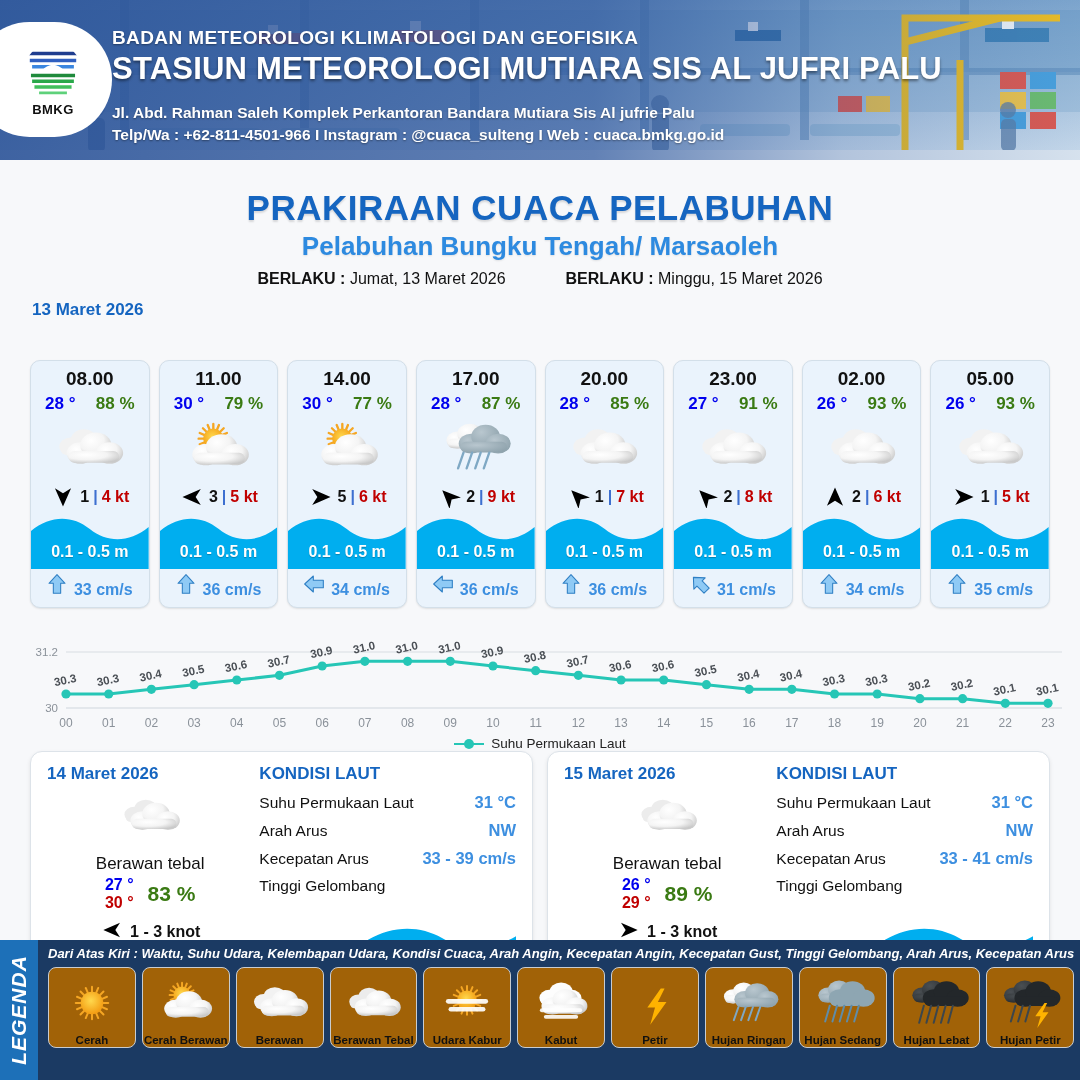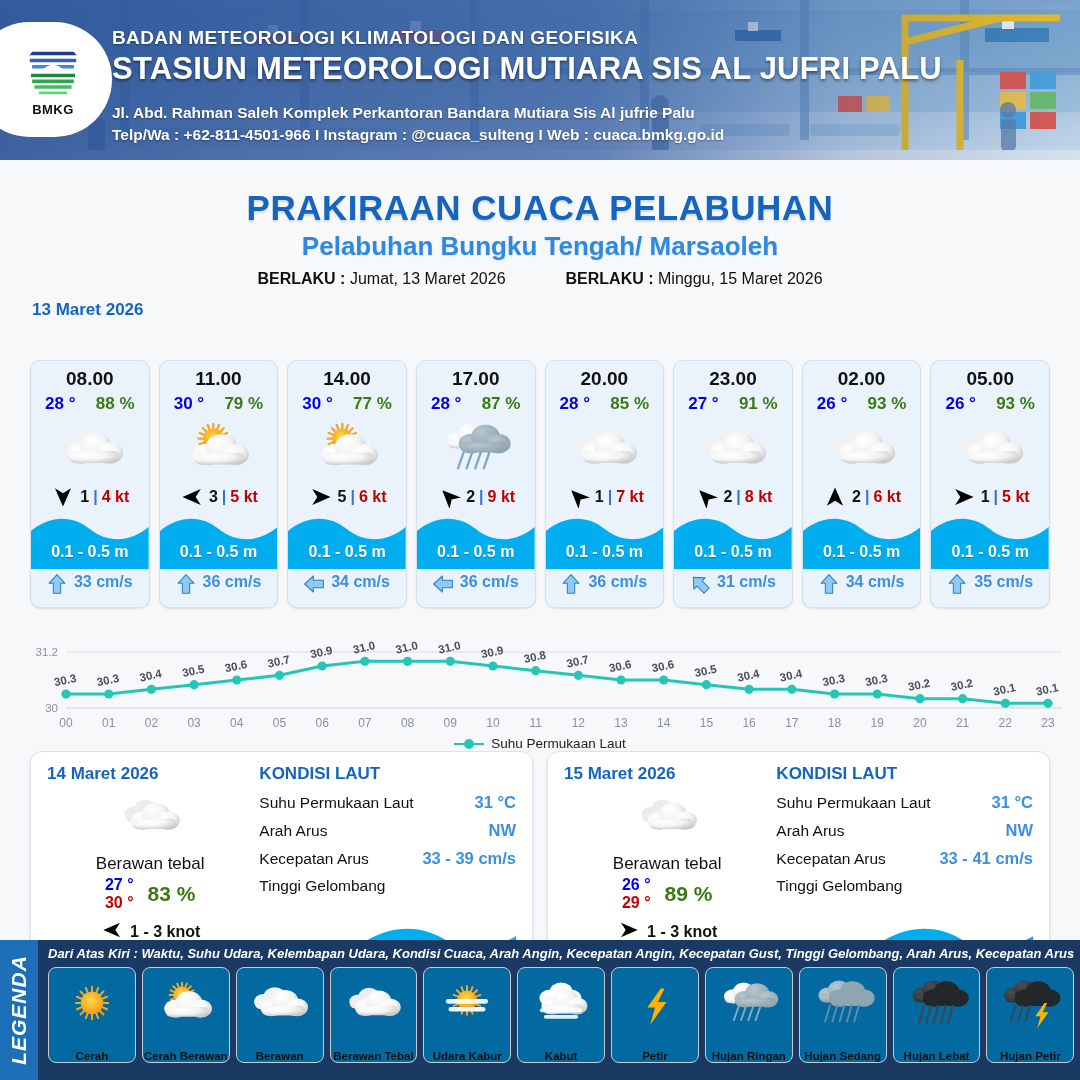--- a/index.html
+++ b/index.html
@@ -61,21 +61,21 @@
   .c-hum  { color:#3a7a13; font-size:17px; font-weight:bold; }
   .c-icon { height:62px; display:flex; align-items:center; justify-content:center; margin-top:3px;}
   .c-wind { display:flex; align-items:center; justify-content:center; gap:4px; margin-top:6px; height:24px;}
   .c-wind .arw { width:26px; height:22px; display:block; }
   .c-wdir { font-size:16px; font-weight:bold; color:#111; }
   .c-pipe { color:#3d6fd0; font-size:16px; font-weight:bold; }
   .c-wspd { color:#c00000; font-size:16px; font-weight:bold; }
   .wave-box { position:absolute; left:0; right:0; bottom:38px; height:60px; }
   .wave-box svg { display:block; width:100%; height:100%; }
   .wave-label { position:absolute; left:0; right:0; bottom:46px; text-align:center; color:#fff; font-size:16px; font-weight:bold; text-shadow:0 1px 1px rgba(0,0,0,.25);}
-  .c-cur { position:absolute; left:0; right:0; bottom:8px; display:flex; align-items:flex-start; justify-content:center; gap:7px;}
+  .c-cur { position:absolute; left:0; right:0; bottom:8px; display:flex; align-items:flex-end; justify-content:center; gap:7px;}
   .c-cur .carw { width:20px; height:22px; }
   .c-cspd { color:#3d8fe0; font-size:16px; font-weight:bold; }
 
   
   .chart-wrap { margin:14px 18px 0 18px; height:112px; position:relative; }
   .chart-wrap svg { display:block; }
   .chart-legend { display:flex; justify-content:center; align-items:center; gap:7px; margin-top:2px; font-size:13.5px; color:#222;}
   .lg-marker { display:inline-block; position:relative; width:30px; height:10px;}
   .lg-marker:before{content:'';position:absolute;left:0;top:4px;width:30px;height:2.5px;background:#26c6b6;}
   .lg-marker:after{content:'';position:absolute;left:10px;top:0;width:10px;height:10px;border-radius:50%;background:#26c6b6;}
@@ -111,21 +111,21 @@
   .d-wave svg{display:block;width:100%;height:100%;}
   .d-wavelabel{position:absolute;right:0;bottom:10px;width:148px;text-align:center;color:#fff;font-size:15px;font-weight:bold;}
 
   
   .legend-strip { position:absolute; left:0; bottom:0; width:1080px; height:140px; display:flex; }
   .leg-side { width:38px; background:#1d70b8; display:flex; align-items:center; justify-content:center; }
   .leg-side span { transform:rotate(-90deg); white-space:nowrap; color:#fff; font-size:21px; font-weight:bold; font-style:italic; letter-spacing:1px;}
   .leg-body { flex:1; background:#1b3a63; padding:6px 8px 4px 10px; }
   .leg-note { color:#fff; font-size:13px; font-style:italic; font-weight:bold; white-space:nowrap; }
   .leg-items { display:flex; gap:6px; margin-top:6px; }
-  .leg-item { flex:1; background:#0369a1; border:1px solid #c8ccd0; border-radius:8px; height:96px; display:flex; flex-direction:column; align-items:center; justify-content:space-between; padding-top:4px;}
+  .leg-item { flex:1; background:#a16207; border:1px solid #c8ccd0; border-radius:8px; height:81px; display:flex; flex-direction:column; align-items:center; justify-content:center; padding-top:4px;}
   .leg-ico { height:62px; display:flex; align-items:center; justify-content:center;}
   .leg-lbl { font-size:11.5px; color:#111; font-weight:bold; text-align:center; line-height:1.05;}
 </style>
 </head>
 <body>
 
 <div class="header">
   <svg class="hdr-art" viewBox="0 0 1080 160" preserveAspectRatio="none">
     <defs>
       <linearGradient id="skyg" x1="0" y1="0" x2="0" y2="1">

